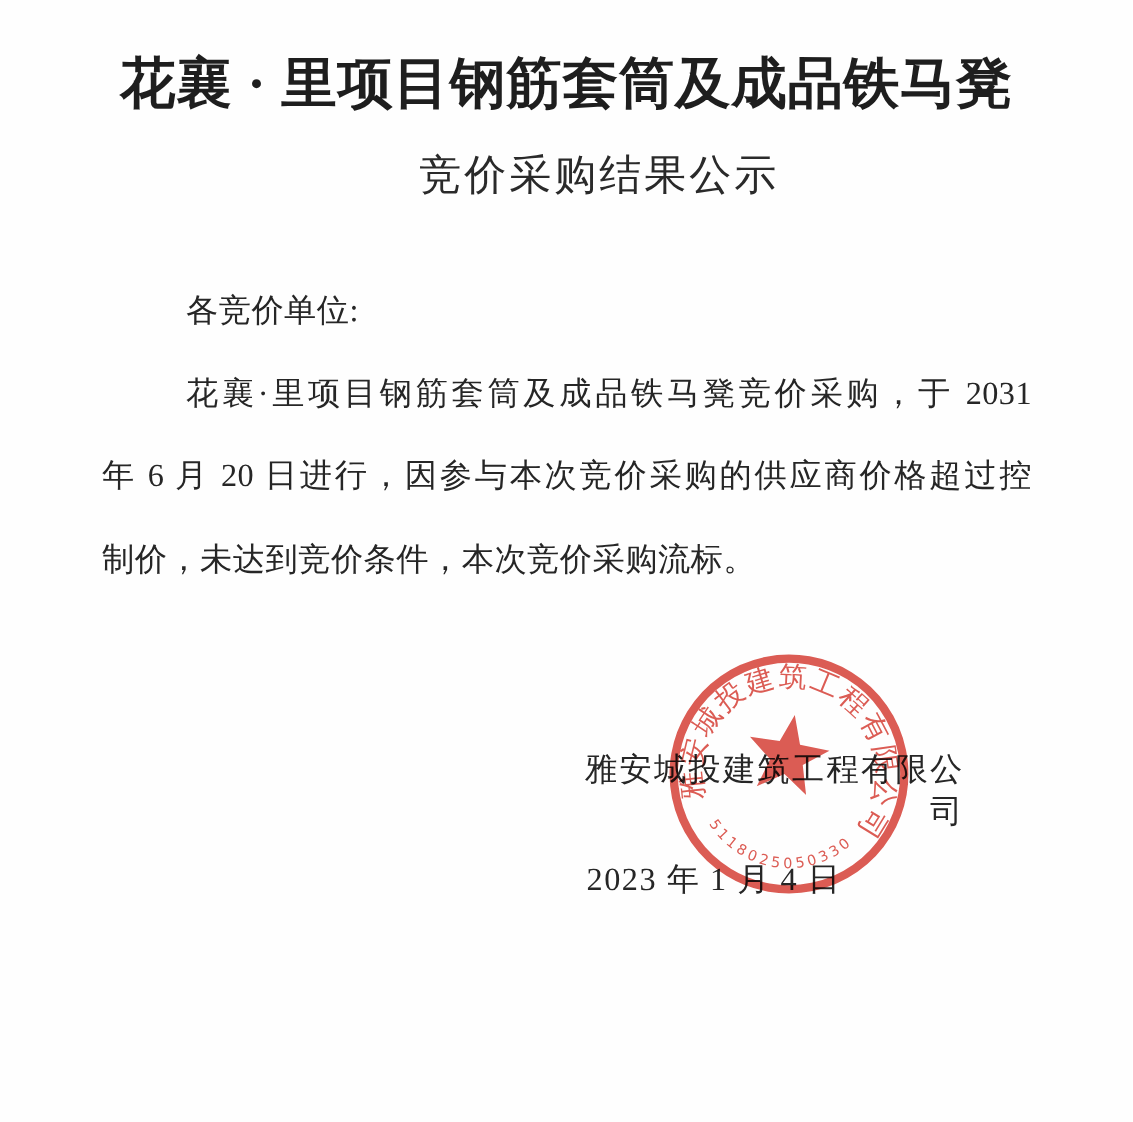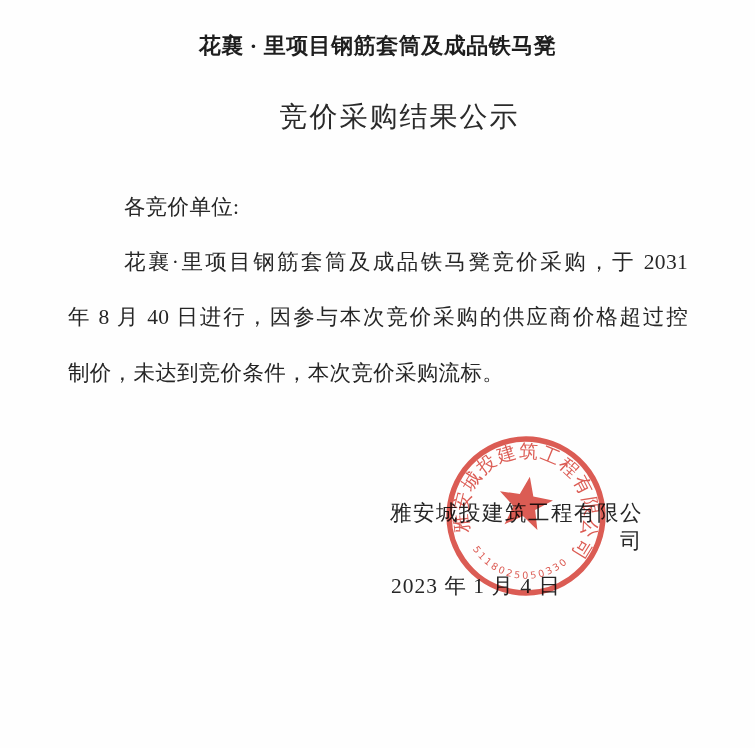--- a/index.html
+++ b/index.html
@@ -10,21 +10,21 @@
     position:relative;
     overflow:hidden;
   }
   .page {
     position:absolute; inset:0;
     background:#fefefe;
   }
   .title1 {
     position:absolute; top:31px; left:0; width:100%;
     text-align:center;
-    font-size:22px; font-weight:600; color:#1e1e1e;
+    font-size:37px; font-weight:600; color:#1e1e1e;
     font-family:"Liberation Serif", serif;
     letter-spacing:0.5px;
   }
   .title2 {
     position:absolute; top:98px; left:0; width:100%;
     text-align:center;
     font-size:28px; font-weight:500; color:#2a2a2a;
     font-family:"DejaVu Sans", sans-serif;
     letter-spacing:2px;
     padding-left:44px;
@@ -69,21 +69,21 @@
 
 <div class="page">
 
   <div class="title1">花襄 · 里项目钢筋套筒及成品铁马凳</div>
 
   <div class="title2">竞价采购结果公示</div>
 
   <div class="body-block">
     <div class="line ind">各竞价单位:</div>
     <div class="line ind j">花襄·里项目钢筋套筒及成品铁马凳竞价采购，于 2031</div>
-    <div class="line j">年 8 月 40 日进行，因参与本次竞价采购的供应商价格超过控</div>
+    <div class="line j">年 6 月 20 日进行，因参与本次竞价采购的供应商价格超过控</div>
     <div class="line">制价，未达到竞价条件，本次竞价采购流标。</div>
   </div>
 
   <div class="signature">
     <div class="sig-company">雅安城投建筑工程有限公司</div>
     <div class="sig-date">2023 年 1 月 4 日</div>
   </div>
 
   <div class="stamp">
     <svg viewBox="0 0 178 178" xmlns="http://www.w3.org/2000/svg">

